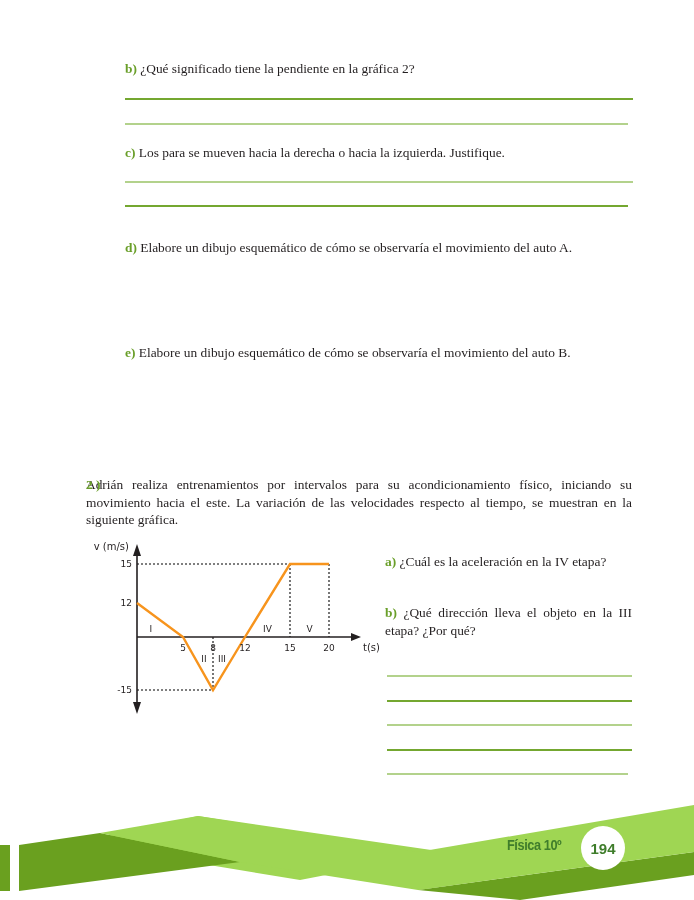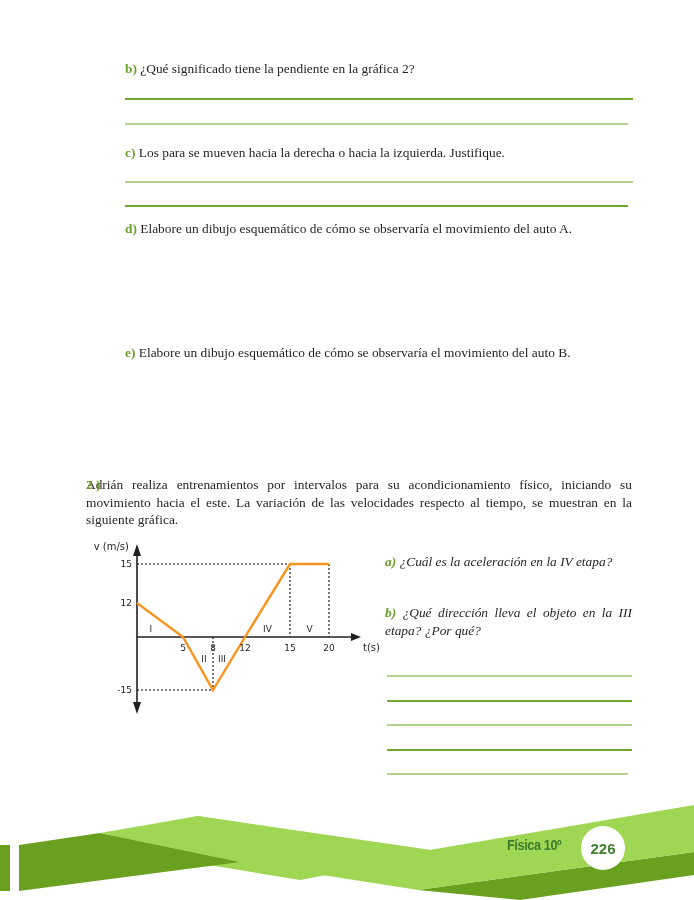--- a/index.html
+++ b/index.html
@@ -6,42 +6,42 @@
   body { width: 694px; height: 900px; position: relative; overflow: hidden;
          font-family: "Liberation Serif", serif; color: #231f20; }
   .q { position: absolute; font-size: 13.4px; line-height: 17px; white-space: nowrap; }
   .q .lbl { color: #6a9f2a; font-weight: bold; }
   .ans-line { position: absolute; height: 1.5px; }
   .dark { background: #74a730; }
   .light { background: #b3d28c; }
   .p2 { position: absolute; left: 86px; top: 476px; width: 546px; font-size: 13.4px; line-height: 17.5px; text-align: justify; }
   .p2 .num { color: #6a9f2a; font-weight: bold; position: absolute; left: 0; top: 0; }
   .p2 .body { display: block; }
-  .qa { position: absolute; left: 385px; width: 247px; font-size: 13.4px; line-height: 17.5px; text-align: justify; font-style: italic; }
+  .qa { position: absolute; left: 385px; width: 247px; font-size: 13.4px; line-height: 17.5px; text-align: justify; }
   .qa .lbl { color: #6a9f2a; font-weight: bold; }
   svg text { font-family: "DejaVu Sans", sans-serif; }
   .footer-text { position: absolute; left: 507px; top: 836px; font-family: "Liberation Sans", sans-serif; font-weight: bold; font-size: 15px; color: #3f7d2b; letter-spacing: -0.5px; transform: scaleX(0.85); transform-origin: left; }
   .page-circle { position: absolute; left: 581px; top: 826px; width: 44px; height: 44px; border-radius: 50%; background: #ffffff; display: flex; align-items: center; justify-content: center; font-family: "Liberation Sans", sans-serif; font-weight: bold; font-size: 15px; color: #3f7d2b; }
 </style>
 </head>
 <body>
 
 <div class="q" style="left:125px; top:60px;">
   <span class="lbl">b)</span><span> ¿Qué significado tiene la pendiente en la gráfica 2?</span>
 </div>
 <div class="ans-line dark" style="left:125px; top:98px; width:508px;"></div>
 <div class="ans-line light" style="left:125px; top:123px; width:503px;"></div>
 
 <div class="q" style="left:125px; top:144px;">
   <span class="lbl">c)</span><span> Los para se mueven hacia la derecha o hacia la izquierda. Justifique.</span>
 </div>
 <div class="ans-line light" style="left:125px; top:181px; width:508px;"></div>
 <div class="ans-line dark" style="left:125px; top:205px; width:503px;"></div>
 
-<div class="q" style="left:125px; top:220px;">
+<div class="q" style="left:125px; top:239px;">
   <span class="lbl">d)</span><span> Elabore un dibujo esquemático de cómo se observaría el movimiento del auto A.</span>
 </div>
 
 <div class="q" style="left:125px; top:344px;text-align:right;">
   <span class="lbl">e)</span><span> Elabore un dibujo esquemático de cómo se observaría el movimiento del auto B.</span>
 </div>
 
 <div class="p2">
   <span class="num">2 )</span>
   <span class="body">Adrián realiza entrenamientos por intervalos para su acondicionamiento físico, iniciando su movimiento hacia el este. La variación de las velocidades respecto al tiempo, se muestran en la siguiente gráfica.</span>
@@ -105,14 +105,14 @@
 <svg width="694" height="900" style="position:absolute; left:0; top:0;">
   <polygon points="76,843 198,816 445,852 300,880" fill="#9fd653"></polygon>
   <polygon points="0,845 10,845 10,891 0,891" fill="#6aa01f"></polygon>
   <polygon points="19,845 100,833 240,862 19,891" fill="#6aa01f"></polygon>
   <polygon points="100,833 198,816 418,852 520,875 418,890 240,862" fill="#9fd653"></polygon>
   <polygon points="418,890 694,852 694,875 520,900" fill="#6aa01f"></polygon>
   <polygon points="418,852 694,805 694,852 418,890" fill="#9fd653"></polygon>
 </svg>
 <div class="footer-text">Física 10º</div>
 <div class="page-circle">
-  <span>226</span>
+  <span>194</span>
 </div>
 
 </body></html>

